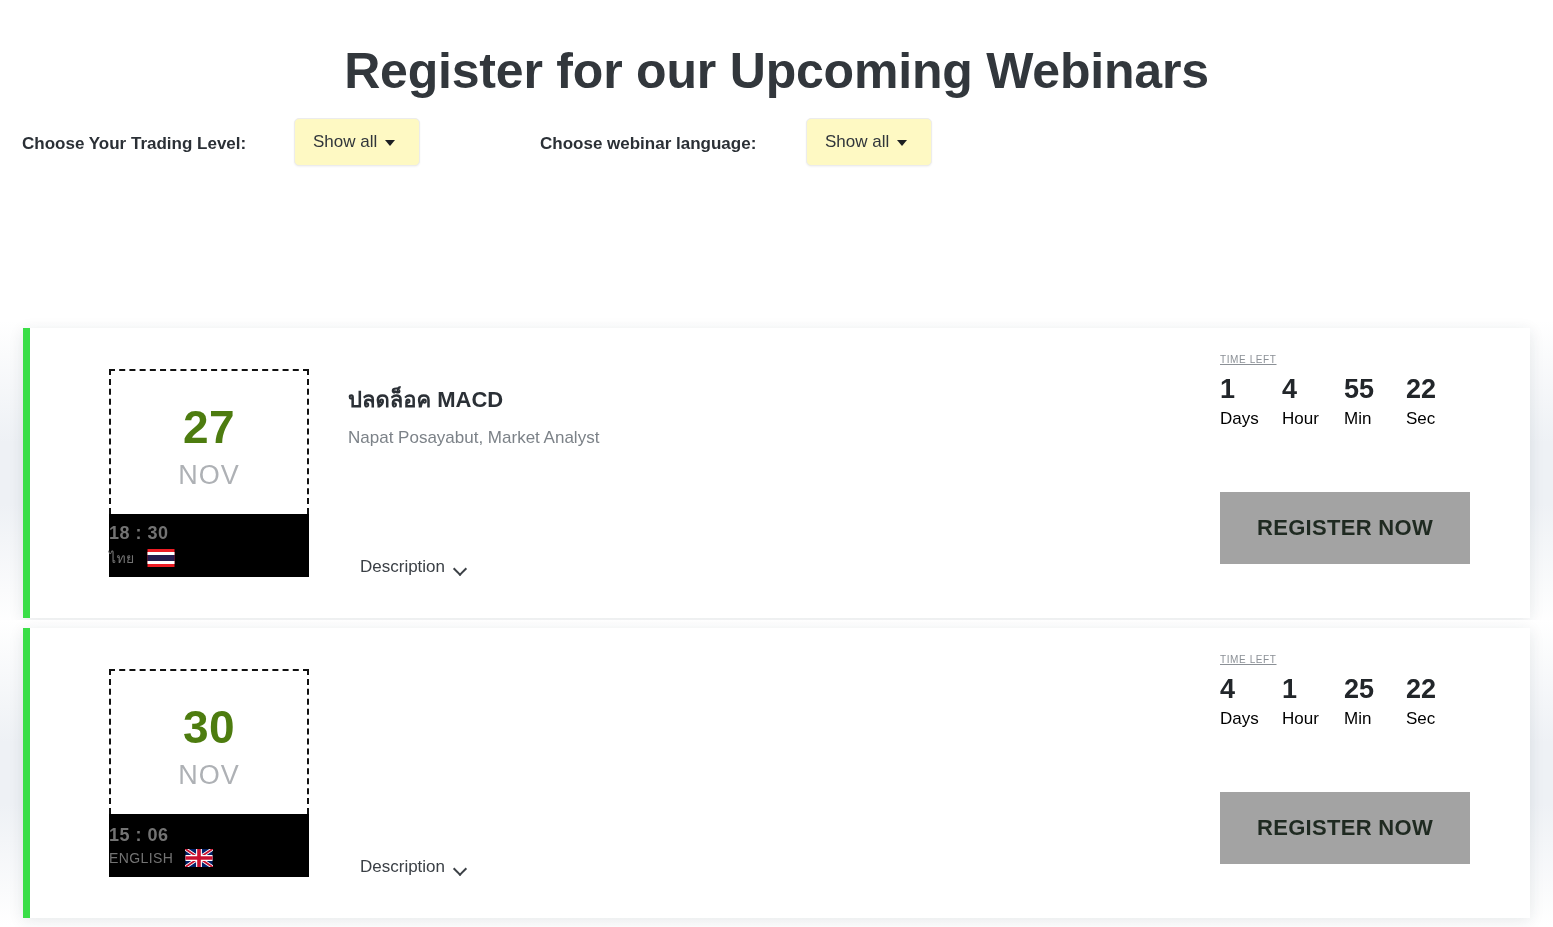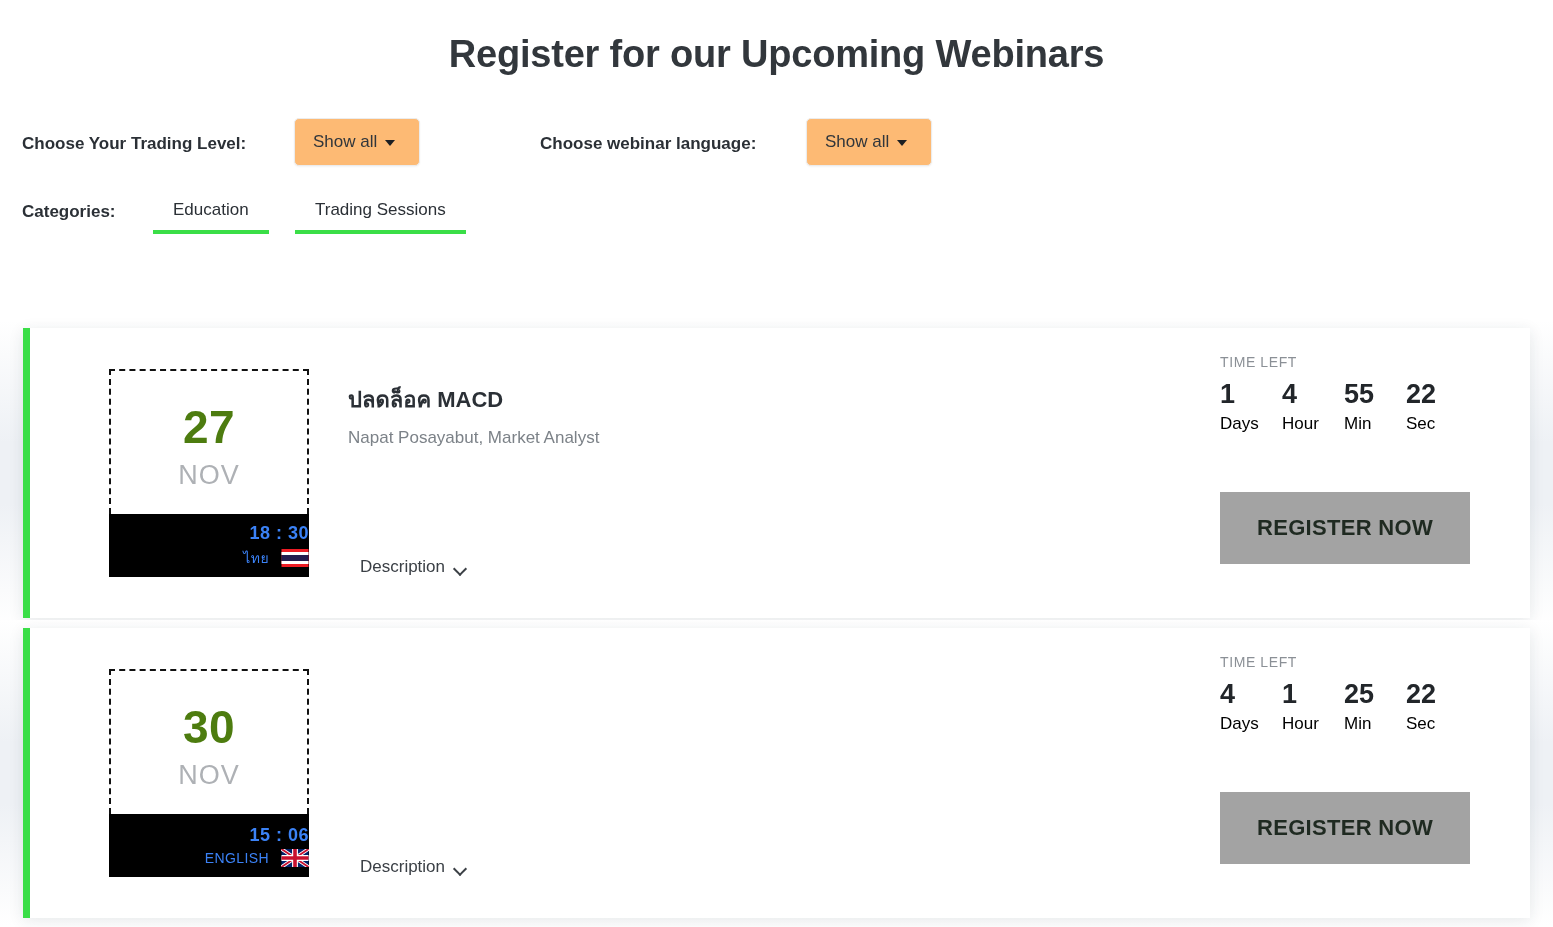--- a/index.html
+++ b/index.html
@@ -15,21 +15,21 @@
   }
 
   .page { position: relative; width: 1553px; height: 927px; background: #ffffff; }
 
   
   .page-title {
     position: absolute;
     left: 0; top: 8px;
     width: 1553px;
     text-align: center;
-    font-size: 38px;
+    font-size: 50px;
     font-weight: 700;
     letter-spacing: -0.2px;
     color: #32373c;
   }
 
   
   .filters { position: absolute; left: 0; top: 112px; width: 1553px; }
 
   .filter-row { position: relative; height: 64px; padding-left: 33px; }
 
@@ -41,21 +41,21 @@
     white-space: nowrap;
   }
   .filter-label.lvl  { left: 22px; top: 22px; }
   .filter-label.lang { left: 540px; top: 22px; }
 
   .dropdown {
     position: absolute;
     height: 48px;
     min-width: 126px;
     padding: 0 18px;
-    background: #fdba74;
+    background: #fef9c3;
     border: 1px solid #ececec;
     border-radius: 5px;
     box-shadow: 0 1px 2px rgba(16,24,40,.05);
     display: flex;
     align-items: center;
     gap: 8px;
     font-size: 17px;
     color: #31363b;
     cursor: pointer;
   }
@@ -139,24 +139,24 @@
   .date-mon {
     font-size: 27px;
     line-height: 1;
     margin-top: 12px;
     color: #aeb1b5;
     letter-spacing: 1px;
   }
   .date-bottom {
     height: 63px;
     background: #000000;
-    color: #3b82f6;
+    color: #737373;
     display: flex;
     flex-direction: column;
-    align-items: flex-end;
+    align-items: flex-start;
     justify-content: center;
     gap: 3px;
   }
   .date-time { font-size: 18px; font-weight: 700; letter-spacing: 0.5px; }
   .date-lang-row { display: flex; align-items: center; gap: 12px; }
   .date-lang { font-size: 14px; letter-spacing: 0.4px; }
   .flag { width: 28px; height: 18px; display: inline-block; flex: none; }
 
   
   .info { position: absolute; left: 318px; top: 58px; width: 850px; }
@@ -195,24 +195,25 @@
     left: 0; top: 0;
     width: 8px; height: 8px;
     border-right: 2px solid #3b4046;
     border-bottom: 2px solid #3b4046;
     transform: rotate(45deg);
   }
 
   
   .countdown { position: absolute; left: 1190px; top: 26px; width: 280px; }
   .time-left-label {
-    font-size: 14px;
+    font-size: 10px;
     color: #8b9096;
     letter-spacing: 0.6px;
     margin-bottom: 8px;
+    text-decoration: underline;
   }
   .units { display: flex; width: 250px; }
   .unit { width: 62px; }
   .unit-val {
     font-size: 27px;
     font-weight: 700;
     color: #22262a;
     line-height: 1.2;
   }
   .unit-lbl {
@@ -255,25 +256,20 @@
       </div>
 
       <div class="filter-label lang">Choose webinar language:</div>
       <div class="dropdown lang">
         <span>Show all</span>
         <span class="caret"></span>
       </div>
     </div>
   </div>
 
-  <div class="categories">
-    <div class="cat-label">Categories:</div>
-    <div class="cat-tab edu">Education</div>
-    <div class="cat-tab ts">Trading Sessions</div>
-  </div>
 
   <div class="list">
 
     <div class="card-wrap">
       <div class="card">
 
         <div class="date-box">
           <div class="date-top">
             <div class="date-day">27</div>
             <div class="date-mon">NOV</div>

